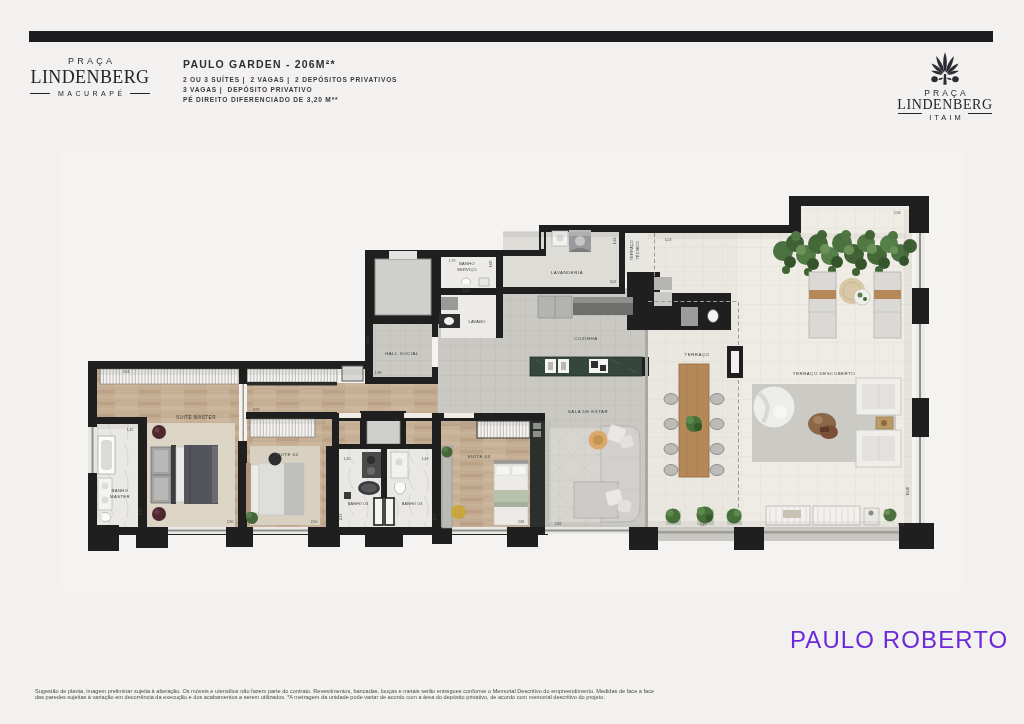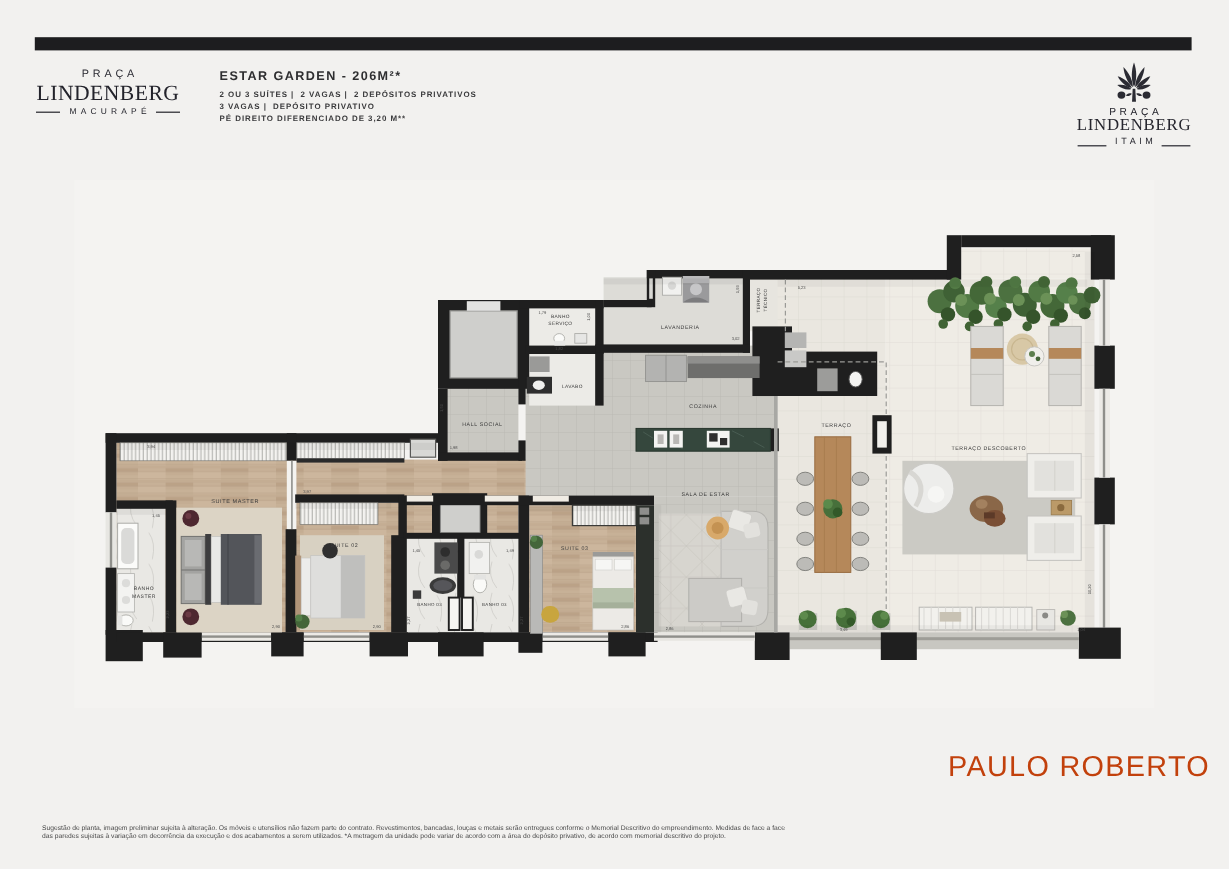--- a/index.html
+++ b/index.html
@@ -16,21 +16,21 @@
   <div style="font-size:9px;letter-spacing:3.2px;text-indent:3.2px;color:#2b2b33;">PRAÇA</div>
   <div style="font-family:'Liberation Serif',serif;font-size:18px;letter-spacing:0.4px;margin-top:1px;">LINDENBERG</div>
   <div style="font-size:7px;letter-spacing:3.5px;text-indent:3.5px;margin-top:2px;display:flex;align-items:center;justify-content:center;gap:4px;">
     <span style="display:inline-block;width:24px;height:1.5px;background:#23232b;"></span>
     <span>MACURAPÉ</span>
     <span style="display:inline-block;width:24px;height:1.5px;background:#23232b;"></span>
   </div>
 </div>
 
 <div class="abs" style="left:183px;top:58px;color:#2e2e30;">
-  <div style="font-size:10.5px;font-weight:bold;letter-spacing:1.2px;">ESTAR GARDEN - 206M²*</div>
+  <div style="font-size:10.5px;font-weight:bold;letter-spacing:1.2px;">PAULO GARDEN - 206M²*</div>
   <div style="font-size:6.6px;font-weight:bold;letter-spacing:0.8px;margin-top:6px;color:#3a3a3c;">2 OU 3 SUÍTES&nbsp;|&nbsp; 2 VAGAS&nbsp;|&nbsp; 2 DEPÓSITOS PRIVATIVOS</div>
   <div style="font-size:6.6px;font-weight:bold;letter-spacing:0.8px;margin-top:3px;color:#3a3a3c;">3 VAGAS&nbsp;|&nbsp; DEPÓSITO PRIVATIVO</div>
   <div style="font-size:6.6px;font-weight:bold;letter-spacing:0.8px;margin-top:3px;color:#3a3a3c;">PÉ DIREITO DIFERENCIADO DE 3,20 M**</div>
 </div>
 
 <div class="abs" style="left:880px;top:50px;width:130px;text-align:center;color:#26262e;">
   <svg width="40" height="37" viewBox="-22 -27 44 40" style="display:block;margin:0 auto;">
     <g fill="#2b2b33">
       <path d="M0,-25 C-2.6,-18 -2.8,-9 0,-2.5 C2.8,-9 2.6,-18 0,-25 Z"></path>
       <g transform="rotate(25)">
@@ -53,34 +53,34 @@
         </g>
       <ellipse cx="-11.5" cy="4.8" rx="3.6" ry="3.3"></ellipse>
       <ellipse cx="11.5" cy="4.8" rx="3.6" ry="3.3"></ellipse>
       <path d="M-1.2,-1 L1.2,-1 L1.8,11 L-1.8,11 Z"></path>
       <path d="M-2,3.5 C-4.5,2.5 -6.5,3.5 -7.5,5.5 C-5,5.8 -3,5.2 -2,3.5 Z"></path>
       <path d="M2,3.5 C4.5,2.5 6.5,3.5 7.5,5.5 C5,5.8 3,5.2 2,3.5 Z"></path>
     </g>
   </svg>
   <div style="font-size:8.5px;letter-spacing:3px;text-indent:3px;margin-top:1px;">PRAÇA</div>
   <div style="font-family:'Liberation Serif',serif;font-size:14px;letter-spacing:0.6px;margin-top:-1px;">LINDENBERG</div>
-  <div style="font-size:7.5px;letter-spacing:3px;text-indent:3px;margin-top:0px;display:flex;align-items:flex-end;justify-content:center;gap:4px;">
+  <div style="font-size:7.5px;letter-spacing:3px;text-indent:3px;margin-top:0px;display:flex;align-items:flex-start;justify-content:center;gap:4px;">
     <span style="display:inline-block;width:24px;height:1.3px;background:#26262e;"></span>
     <span>ITAIM</span>
     <span style="display:inline-block;width:24px;height:1.3px;background:#26262e;"></span>
   </div>
 </div>
 
 <div class="abs" style="left:35px;top:689px;width:620px;font-size:5.6px;line-height:5.8px;color:#4a4a4a;">
 Sugestão de planta, imagem preliminar sujeita à alteração. Os móveis e utensílios não fazem parte do contrato. Revestimentos, bancadas, louças e metais serão entregues conforme o Memorial Descritivo do empreendimento. Medidas de
 face a face das paredes sujeitas à variação em decorrência da execução e dos acabamentos a serem utilizados. *A metragem da unidade pode variar de acordo com a área do depósito privativo, de acordo com memorial descritivo do projeto.
 </div>
 
 <div class="abs" style="left:788px;top:626px;width:220px;">
-  <div style="font-size:24px;color:#c2410c;letter-spacing:1.1px;white-space:nowrap;margin-left:2px;">PAULO ROBERTO</div>
+  <div style="font-size:24px;color:#6d28d9;letter-spacing:1.1px;white-space:nowrap;margin-left:2px;">PAULO ROBERTO</div>
 </div>
 
 <svg class="abs" style="left:0;top:0;" width="1024" height="724" viewBox="0 0 1024 724">
 <defs>
   <pattern id="wood" width="46" height="12" patternUnits="userSpaceOnUse">
     <rect width="46" height="12" fill="#c4ad93"></rect>
     <rect y="0" width="46" height="4" fill="#ccb69d"></rect>
     <rect y="6" width="46" height="3" fill="#bba287"></rect>
     <rect x="0" y="0" width="23" height="6" fill="#c2ab92" opacity="0.5"></rect>
     <rect x="23" y="6" width="23" height="6" fill="#d3bfa8" opacity="0.5"></rect>

